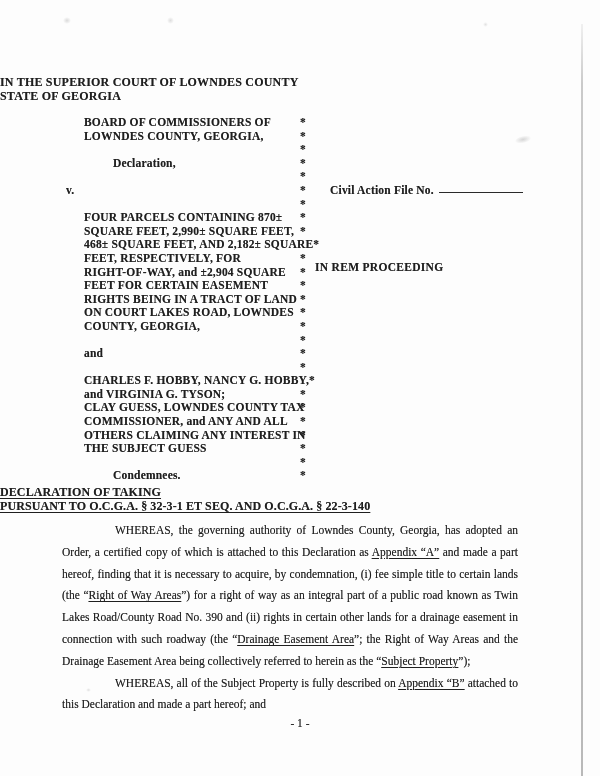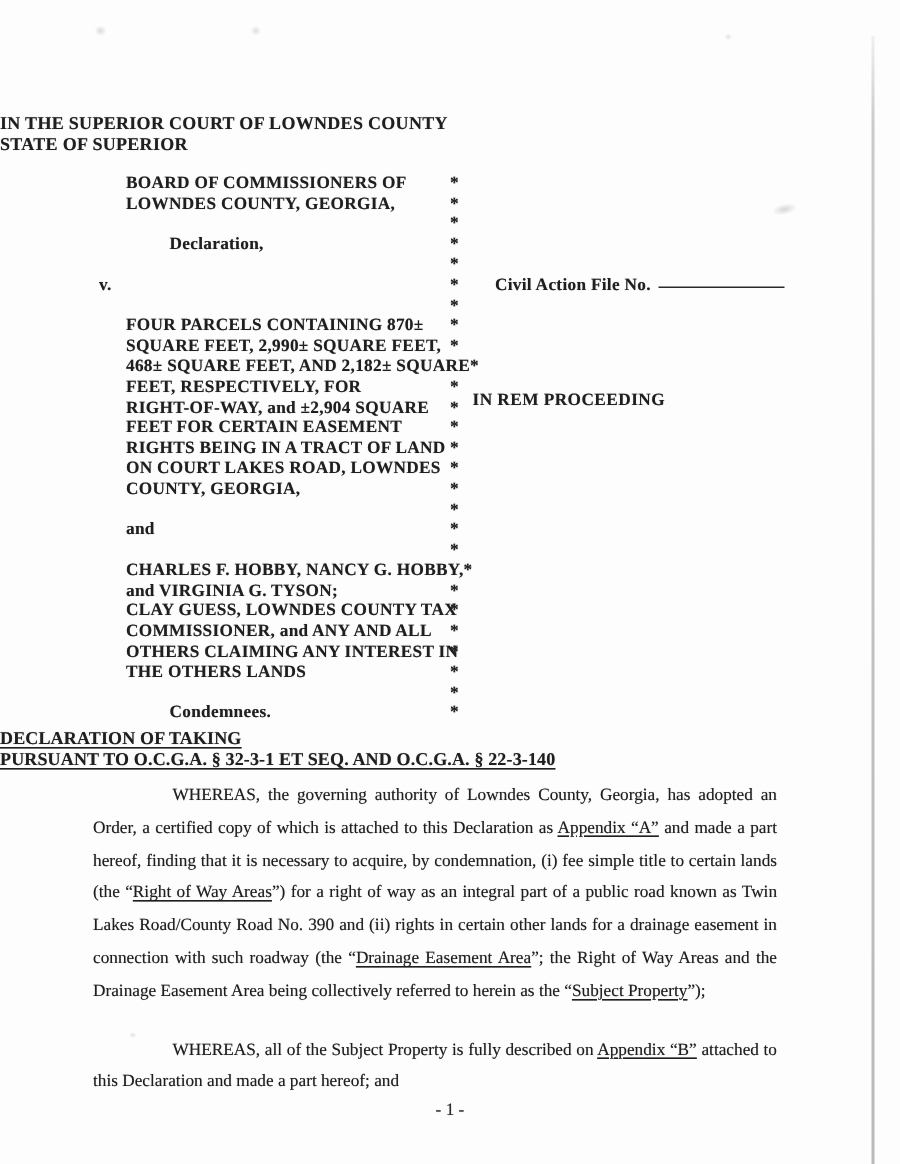--- a/index.html
+++ b/index.html
@@ -43,40 +43,40 @@
   .cr-civil{margin-left:18px;}
   .blank{display:inline-block;width:84px;border-bottom:1.4px solid #2a2a2a;margin-left:5px;transform:translateY(-1px);}
 
   
   .doc-title{margin-top:3px;text-align:left;font-weight:bold;font-size:12px;line-height:13.5px;letter-spacing:.1px;}
   .doc-title .tline{text-decoration:underline;text-decoration-thickness:1.2px;text-underline-offset:2px;}
 
   
   .bodytext{margin:7px 82px 0 62px;}
   .para{margin:0;font-size:11.5px;line-height:21.8px;text-align:justify;text-indent:53px;}
-  .para + .para{margin-top:17px;}
+  .para + .para{margin-top:0;}
   .ul{text-decoration:underline;text-decoration-thickness:1px;text-underline-offset:2px;}
 
   .pagenum{text-align:center;font-size:11.5px;margin-top:1px;color:#2b2b2b;}
 </style>
 </head>
 <body>
 
 <div class="page">
 
   <div class="scan-edge"></div>
   <div class="speck sp1"></div>
   <div class="speck sp2"></div>
   <div class="speck sp3"></div>
   <div class="speck sp4"></div>
   <div class="speck sp5"></div>
 
   <div class="header">
     <div>IN THE SUPERIOR COURT OF LOWNDES COUNTY</div>
-    <div>STATE OF SUPERIOR</div>
+    <div>STATE OF GEORGIA</div>
   </div>
 
   <div class="caption">
     <div class="crow">
         <span class="cl">BOARD OF COMMISSIONERS OF</span>
         <span class="star">*</span>
       </div>
     <div class="crow">
         <span class="cl">LOWNDES COUNTY, GEORGIA,</span>
         <span class="star">*</span>
@@ -165,21 +165,21 @@
       </div>
     <div class="crow">
         <span class="cl">COMMISSIONER, and ANY AND ALL</span>
         <span class="star">*</span>
       </div>
     <div class="crow">
         <span class="cl">OTHERS CLAIMING ANY INTEREST IN</span>
         <span class="star">*</span>
       </div>
     <div class="crow">
-        <span class="cl">THE OTHERS LANDS</span>
+        <span class="cl">THE SUBJECT GUESS</span>
         <span class="star">*</span>
       </div>
     <div class="crow">
         <span class="cl"></span>
         <span class="star">*</span>
       </div>
     <div class="crow">
         <span class="cl ind">Condemnees.</span>
         <span class="star">*</span>
       </div>

